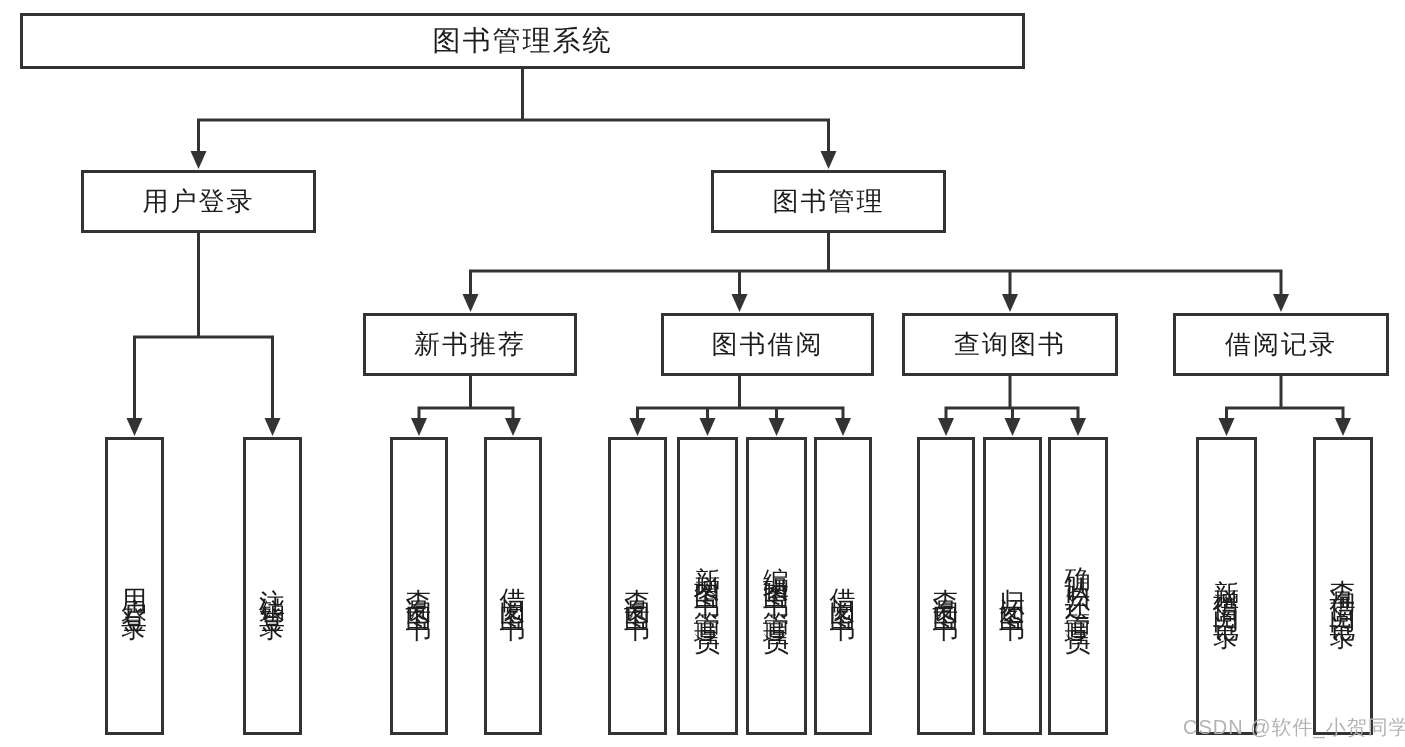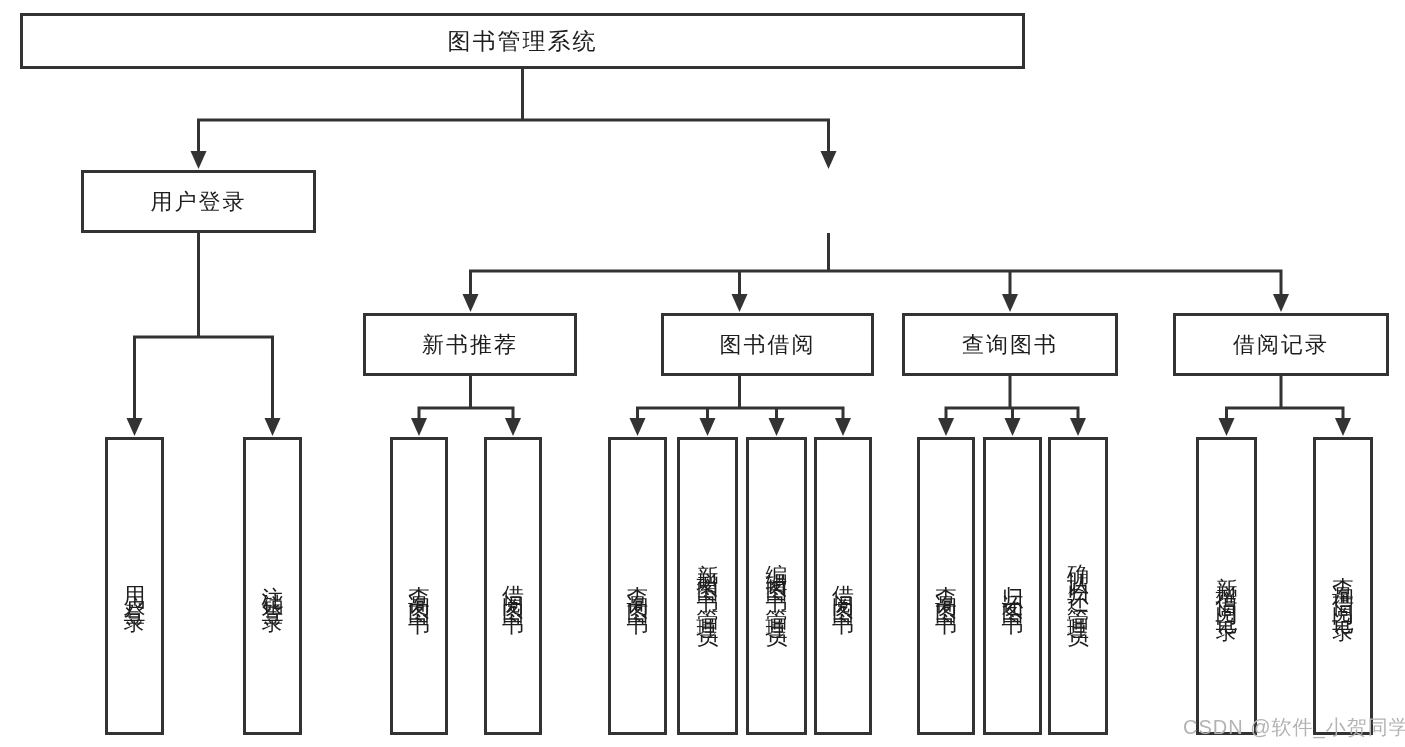--- a/index.html
+++ b/index.html
@@ -36,26 +36,26 @@
   }
   .box {
     position: absolute;
     border: 3px solid var(--line);
     background: var(--box-background);
     display: flex;
     align-items: center;
     justify-content: center;
   }
   .box .lbl {
-    font-size: 22px;
+    font-size: 26px;
     letter-spacing: 2px;
     white-space: nowrap;
     color: var(--text);
   }
-  .box.root .lbl { font-size: 23px; }
+  .box.root .lbl { font-size: 28px; }
   .box.v .lbl {
     writing-mode: vertical-rl;
     text-orientation: mixed;
     letter-spacing: 9px;
     white-space: normal;
     line-height: 1;
   }
   .watermark {
     position: absolute;
     left: 1183px;
@@ -107,20 +107,23 @@
     <polygon points="1335,418 1351,418 1343,436"></polygon>
   </svg>
 
   <div class="box root" style="left:20px; top:13px; width:1005px; height:56px;">
     <span class="lbl">图书管理系统</span>
   </div>
 
   <div class="box" style="left:81px; top:170px; width:235px; height:63px;">
     <span class="lbl">用户登录</span>
   </div>
+  <div class="box" style="left:711px; top:170px; width:235px; height:63px;">
+    <span class="lbl">图书管理</span>
+  </div>
 
   <div class="box" style="left:363px; top:313px; width:214px; height:63px;">
     <span class="lbl">新书推荐</span>
   </div>
   <div class="box" style="left:633px; top:313px; width:213px; height:63px;margin-left:28px;">
     <span class="lbl">图书借阅</span>
   </div>
   <div class="box" style="left:902px; top:313px; width:216px; height:63px;">
     <span class="lbl">查询图书</span>
   </div>

